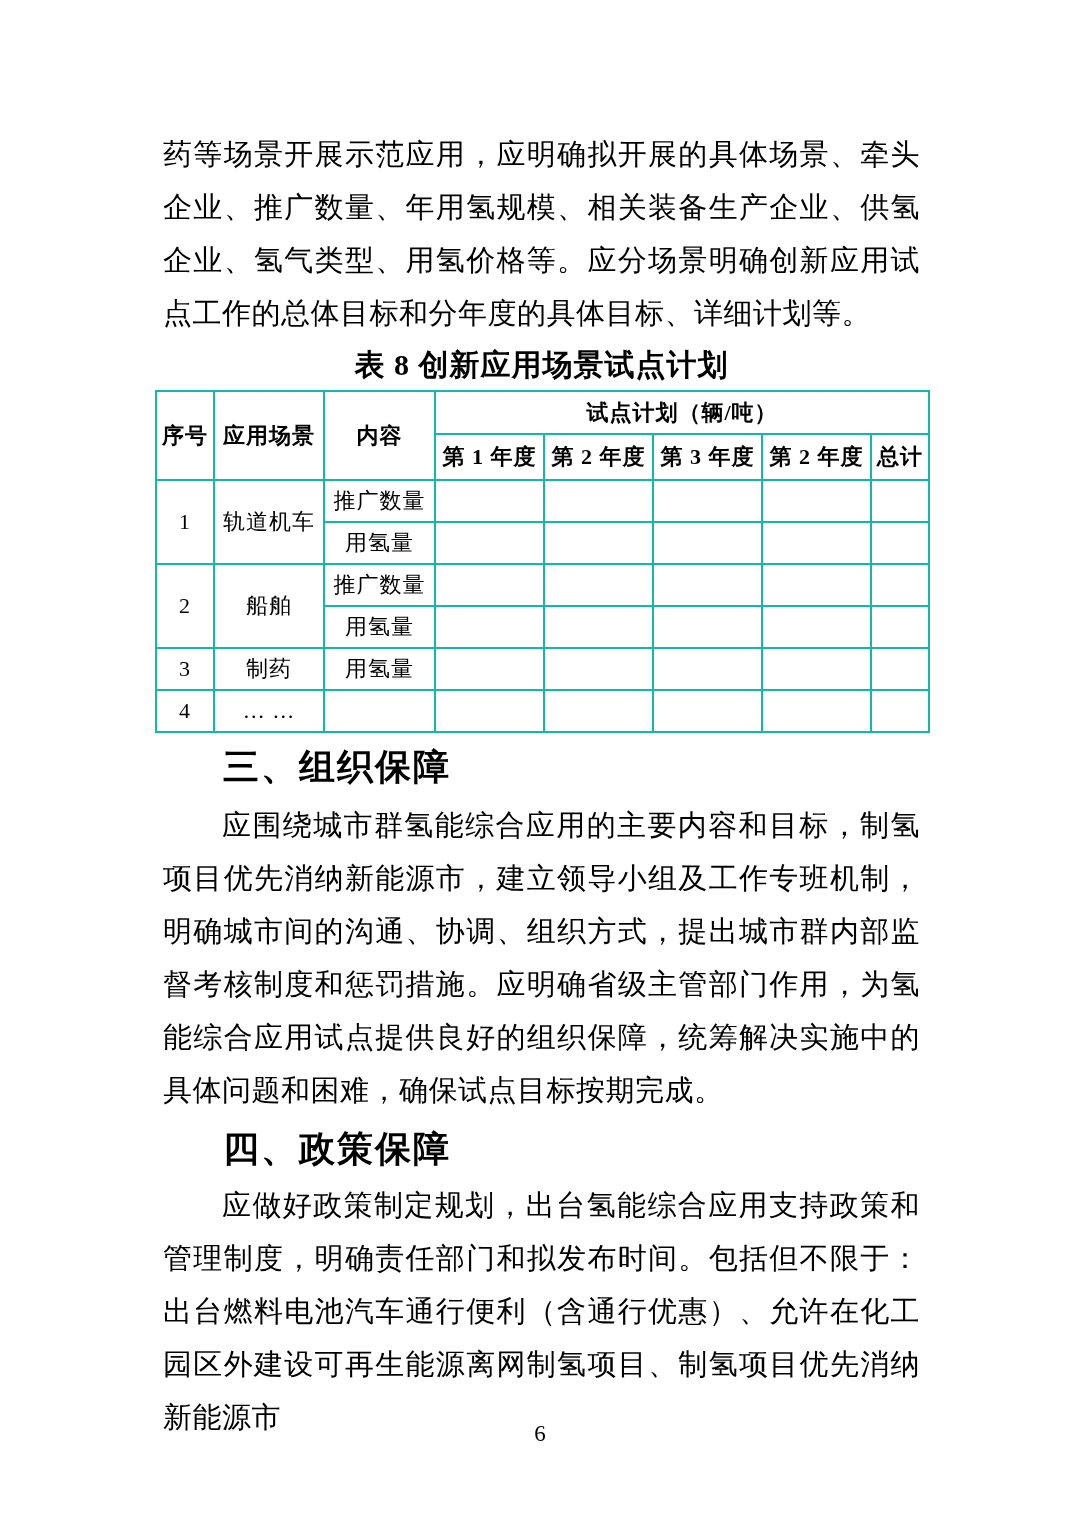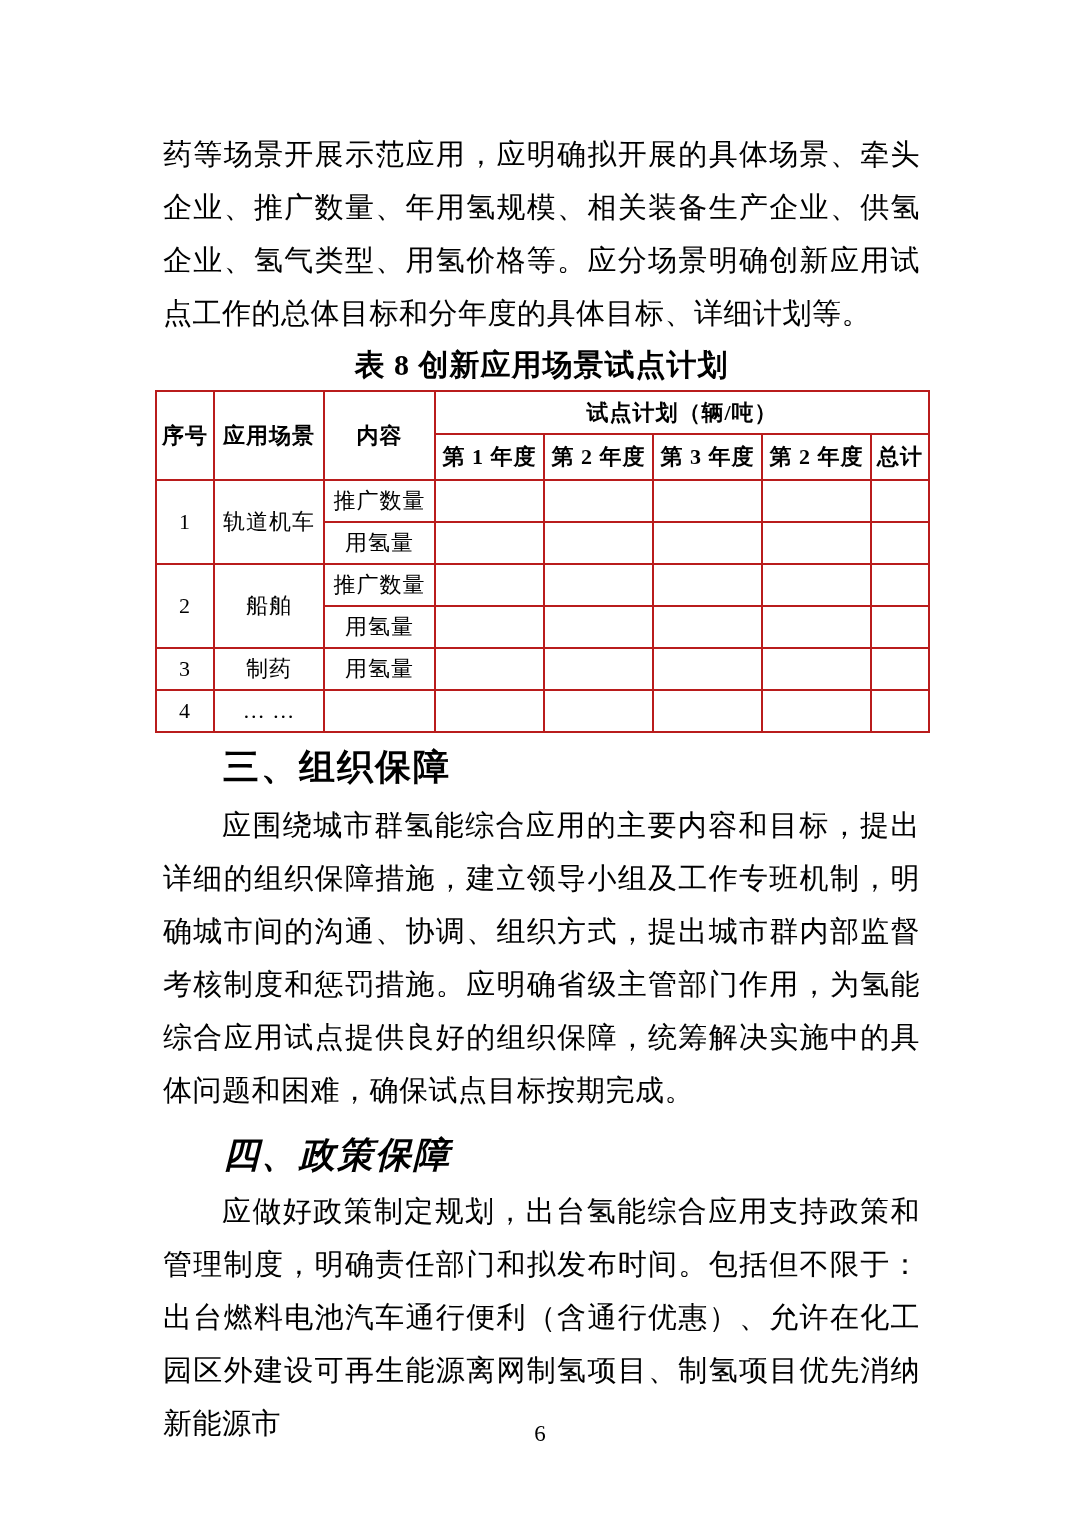--- a/index.html
+++ b/index.html
@@ -36,21 +36,21 @@
     letter-spacing: 1px;
   }
   table.plan-table {
     border-collapse: collapse;
     table-layout: fixed;
     width: 773px;
     margin-left: -8px;
     margin-top: 2px;
   }
   .plan-table th, .plan-table td {
-    border: 2px solid #b91c1c;
+    border: 2px solid #14b8a6;
     padding: 0 2px;
     text-align: center;
     vertical-align: middle;
     overflow: hidden;
   }
   .plan-table th {
     font-size: 22px;
     font-weight: bold;
     letter-spacing: 1px;
   }
@@ -65,21 +65,21 @@
   h2.section-heading {
     font-family: "Liberation Sans", "DejaVu Sans", sans-serif;
     font-size: 36px;
     font-weight: bold;
     line-height: 50px;
     letter-spacing: 2px;
     margin: 9px 0 0 60px;
   }
   .sec-para { margin-top: 7px; }
   .sec-para-2 { margin-top: 5px; }
-  h2.heading-2 { margin-top: 13px; font-style: italic; }
+  h2.heading-2 { margin-top: 7px; }
   .page-number {
     position: absolute;
     left: 0;
     right: 0;
     bottom: 78px;
     text-align: center;
     font-size: 23px;
     line-height: 30px;
   }
 </style>
@@ -172,20 +172,20 @@
         <td></td>
         <td></td>
         <td></td>
         <td></td>
         <td></td>
       </tr>
     </tbody>
   </table>
 
   <h2 class="section-heading">三、组织保障</h2>
-  <p class="body-text indent-2em sec-para">应围绕城市群氢能综合应用的主要内容和目标，提出详细的组织保障措施，建立领导小组及工作专班机制，明确城市间的沟通、协调、组织方式，提出城市群内部监督考核制度和惩罚措施。应明确省级主管部门作用，为氢能综合应用试点提供良好的组织保障，统筹解决实施中的具体问题和困难，确保试点目标按期完成。</p>
+  <p class="body-text indent-2em sec-para">应围绕城市群氢能综合应用的主要内容和目标，制氢项目优先消纳新能源市，建立领导小组及工作专班机制，明确城市间的沟通、协调、组织方式，提出城市群内部监督考核制度和惩罚措施。应明确省级主管部门作用，为氢能综合应用试点提供良好的组织保障，统筹解决实施中的具体问题和困难，确保试点目标按期完成。</p>
 
   <h2 class="section-heading heading-2">四、政策保障</h2>
   <p class="body-text indent-2em sec-para-2">应做好政策制定规划，出台氢能综合应用支持政策和管理制度，明确责任部门和拟发布时间。包括但不限于：出台燃料电池汽车通行便利（含通行优惠）、允许在化工园区外建设可再生能源离网制氢项目、制氢项目优先消纳新能源市</p>
 
   <div class="page-number">6</div>
 
 </div>
 
 </body></html>

